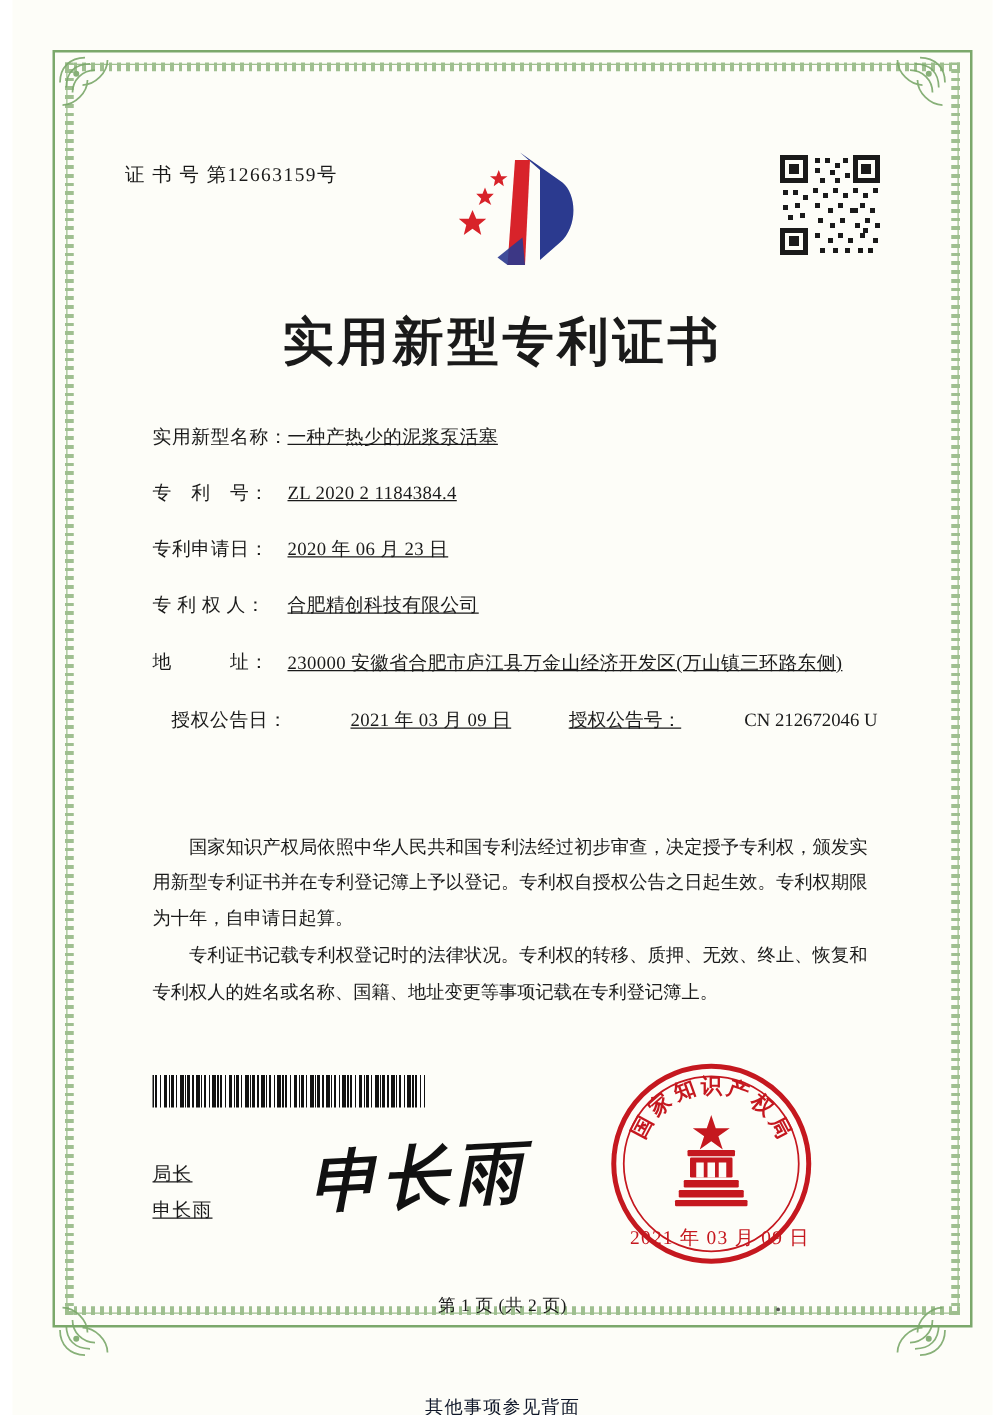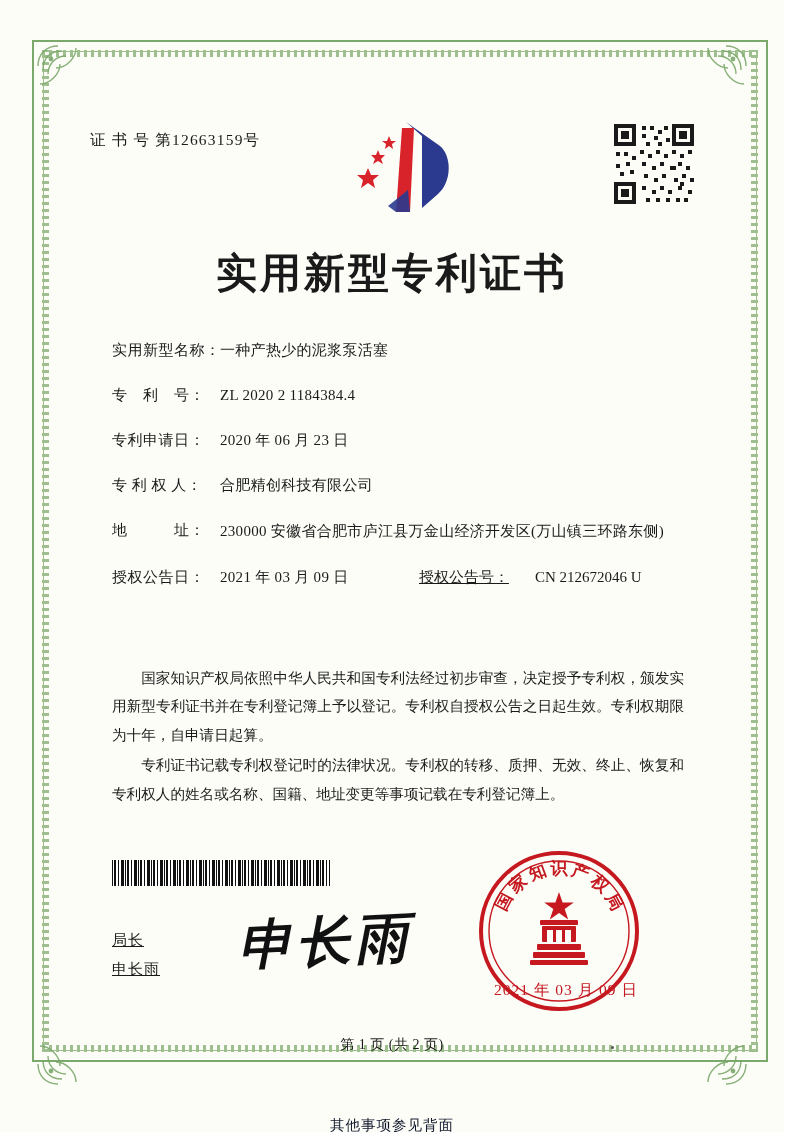--- a/index.html
+++ b/index.html
@@ -11,21 +11,21 @@
     width: 800px;
     height: 1132px;
     font-family: "Liberation Serif", serif;
     color: #1a1a1a;
     position: relative;
     overflow: hidden;
   }
 
   .page {
     position: absolute;
-    left: 0; top: 0;
+    left: 10px; top: 0;
     width: 784px;
     height: 1132px;
     background: #fdfdf8;
   }
 
   
   .border-outer {
     position: absolute;
     left: 32px; top: 40px;
     width: 736px; height: 1022px;
@@ -111,23 +111,25 @@
   }
   .field .lbl {
     width: 108px;
     flex: 0 0 108px;
     white-space: pre;
     letter-spacing: 0.5px;
   }
   .field .val {
     flex: 1 1 auto;
     letter-spacing: 0.3px;
+    text-decoration: underline;
   }
   .field.two-col {
     margin-bottom: 18px;
+    text-align: right;
   }
   .field .lbl2 {
     flex: 0 0 116px;
     margin-left: 20px;
     white-space: pre;
     text-decoration: underline;
   }
   .field .val2 { flex: 1 1 auto; }
   .addr-val { line-height: 1.75; }
 

